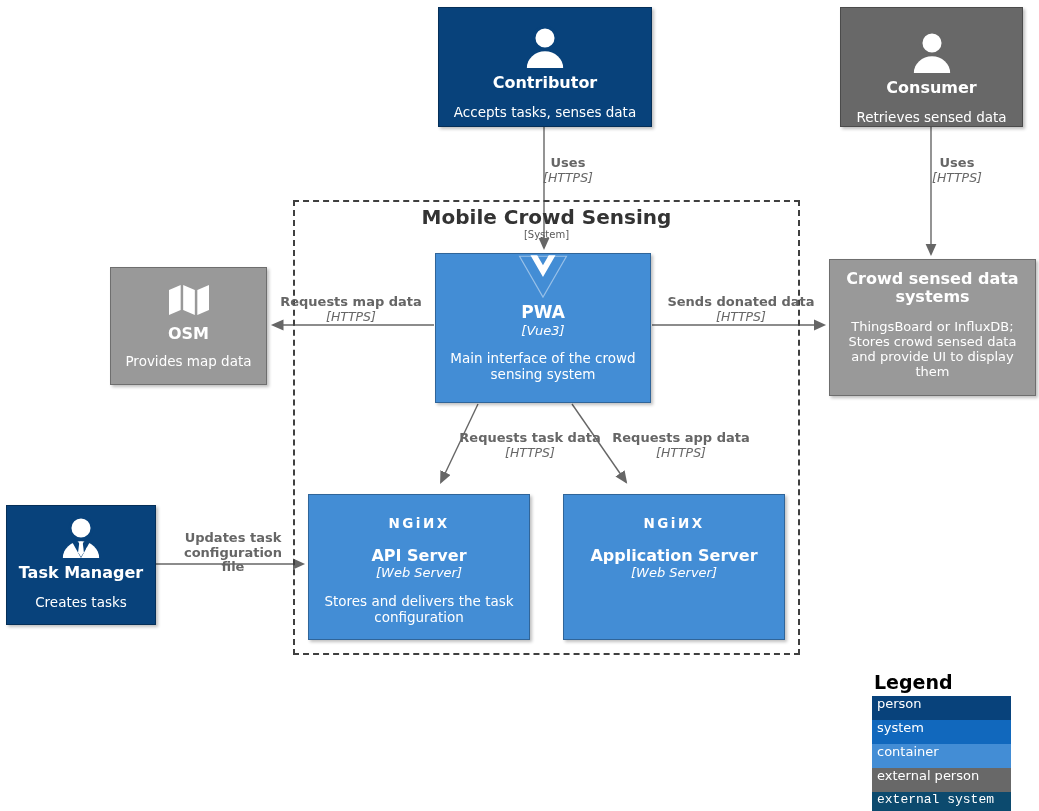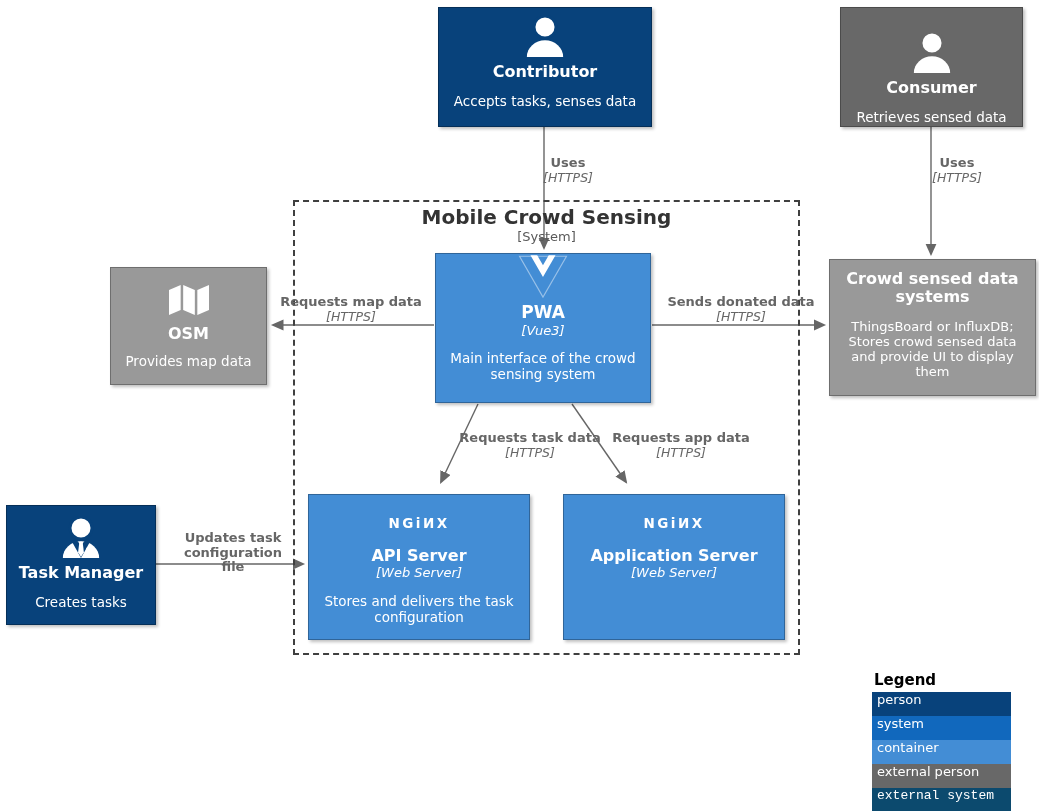--- a/index.html
+++ b/index.html
@@ -18,30 +18,30 @@
   .node-tech{font-size:13px;font-style:italic;line-height:1.15;margin-top:1px;}
   .node-desc{font-size:13.5px;line-height:1.17;margin-top:13px;padding:0 5px;}
   .crowd .node-desc{font-size:13px;margin-top:12px;}
   .person-head{fill:#fff;stroke:var(--bg);stroke-width:3;}
   .vneck{fill:var(--bg);}
   .nginx-logo{font-weight:bold;font-size:13.5px;letter-spacing:2.5px;}
   .boundary{
     position:absolute;border:2px dashed #3f3f3f;box-sizing:border-box;
   }
   .boundary-title{font-weight:bold;font-size:20px;color:#333;text-align:center;margin-top:3px;}
-  .boundary-sub{font-size:13px;color:#595959;text-align:center;}
+  .boundary-sub{font-size:10px;color:#595959;text-align:center;}
   .edge-label{
     position:absolute;transform:translateX(-50%);text-align:center;
     color:#666;line-height:1.12;white-space:nowrap;
   }
   .edge-label .lbl{font-weight:bold;font-size:13px;}
   .edge-label .tech{font-style:italic;font-size:12.5px;font-weight:normal;}
   .edge-label.wrap{white-space:normal;width:124px;}
   .legend{position:absolute;left:872px;top:671px;}
-  .legend-title{font-weight:bold;font-size:15px;color:#000;margin:0 0 3px 2px;}
+  .legend-title{font-weight:bold;font-size:19px;color:#000;margin:0 0 3px 2px;}
   .legend-row{width:139px;height:24px;line-height:16px;color:#fff;font-size:13px;padding-left:5px;box-sizing:border-box;}
 </style>
 </head>
 <body>
 
 <div id="canvas">
 
   <svg class="arrow-layer" width="1039" height="811">
     <defs>
       <marker id="ah" markerWidth="10" markerHeight="9" refX="7.5" refY="4" orient="auto">
@@ -57,21 +57,21 @@
       <line x1="572" y1="404" x2="626" y2="482" marker-end="url(#ah)"></line>
       <line x1="156" y1="564" x2="303" y2="564" marker-end="url(#ah)"></line>
     </g>
   </svg>
 
   <div class="boundary" style="left:293px;top:200px;width:507px;height:455px;">
     <div class="boundary-title">Mobile Crowd Sensing</div>
     <div class="boundary-sub">[System]</div>
   </div>
 
-  <div class="node" style="left: 438px; top: 7px; width: 214px; height: 120px; padding-top: 7px; background: rgb(8, 66, 123); --bg: #08427B;">
+  <div class="node" style="left: 438px; top: 7px; width: 214px; height: 120px; padding-top: 18px; background: rgb(8, 66, 123); --bg: #08427B;">
     <svg width="46" height="42" viewBox="0 0 48 44">
       <path d="M5,44 a19,17.5 0 0 1 38,0 Z" fill="#fff"></path>
       <circle class="person-head" cx="24" cy="12.5" r="11.5"></circle>
     </svg>
     <div class="node-title" style="margin-top:6px;">Contributor</div>
     <div class="node-desc">Accepts tasks, senses data</div>
   </div>
 
   <div class="node" style="left: 840px; top: 7px; width: 183px; height: 120px; padding-top: 13px; background: rgb(104, 104, 104); justify-content: flex-end; --bg: #686868;">
     <svg width="46" height="42" viewBox="0 0 48 44">

